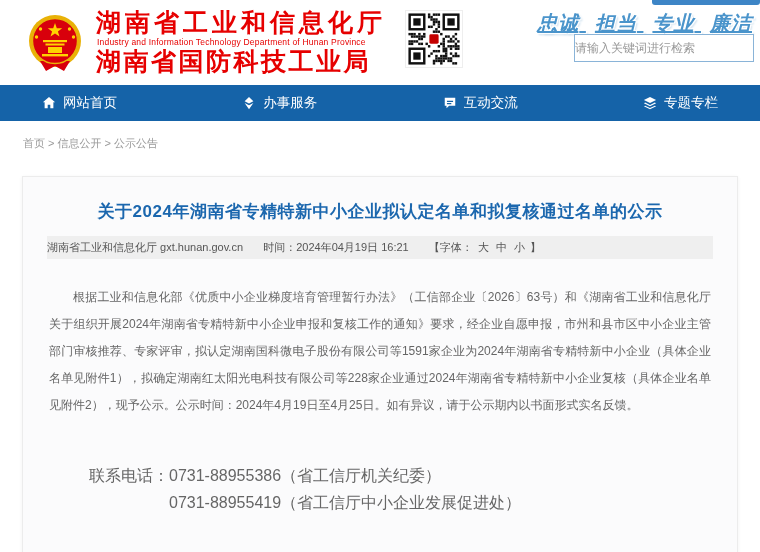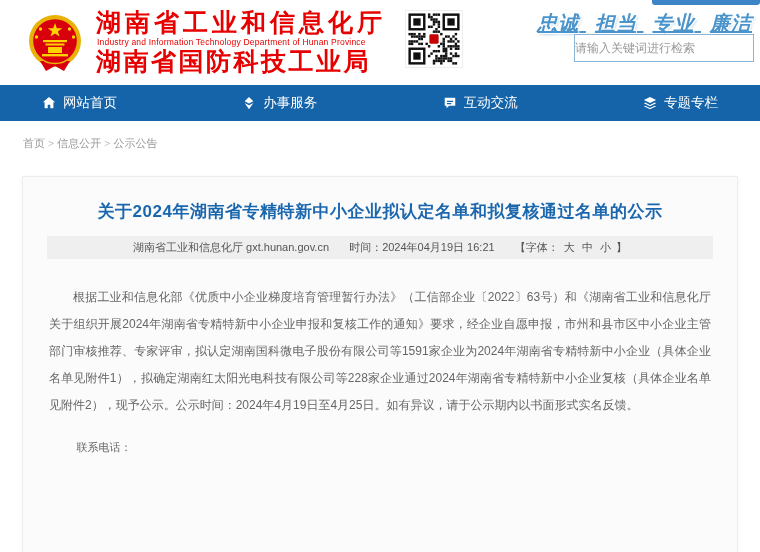--- a/index.html
+++ b/index.html
@@ -26,36 +26,36 @@
     font-size:12px; color:#666; background:transparent; font-family:inherit; }
   .search-box input::placeholder { color:#999; }
 
   
   .nav { position:absolute; top:85px; left:0; width:760px; height:36px; background:#1563a8;
     display:flex; align-items:center; justify-content:space-between; padding:0 42px; }
   .nav-item { display:flex; align-items:center; gap:7px; color:#fff; font-size:13.5px; cursor:pointer; white-space:nowrap; }
   .nav-item svg { width:14px; height:14px; fill:#fff; display:block; }
 
   
-  .breadcrumb { position:absolute; top:136px; left:23px; font-size:11px; color:#999;font-family:Liberation Serif, serif; }
+  .breadcrumb { position:absolute; top:136px; left:23px; font-size:11px; color:#999; }
   .breadcrumb span { color:#999; }
   .crumb { cursor:pointer; }
   .crumb-sep { margin:0 3px; }
 
   
   .card { position:absolute; left:22px; top:176px; width:716px; height:392px;
     background:#fbfbfc; border:1px solid #ececec; box-shadow:0 1px 4px rgba(0,0,0,0.05); }
   .article-title { margin-top:23px; text-align:center; color:#1b67ae; font-size:17px; font-weight:bold; letter-spacing:0.5px; }
   .meta-bar { margin:13px 24px 0 24px; height:23px; line-height:23px; background:#efefef;
-    text-align:center; font-size:11px; color:#555; white-space:nowrap; }
+    font-size:11px; color:#555; white-space:nowrap; }
   .meta-bar .sp { display:inline-block; width:14px; }
   .font-size-btn { cursor:pointer; margin:0 2px; color:#555; }
   .article-body { padding:0 26px; margin-top:25px; }
   .para { font-size:12px; color:#666; line-height:27px; text-indent:2em; text-align:justify; }
-  .contact { margin-top:15px; font-size:11px; color:#666; line-height:27px; display:flex; margin-left:2.5em; }
+  .contact { margin-top:43px; font-size:16px; color:#666; line-height:27px; display:flex; margin-left:2.5em; }
   .contact-lines { display:flex; flex-direction:column; }
 </style>
 </head>
 <body>
 
 <div class="page">
 
   <div class="header">
     <div class="top-strip"></div>
 
@@ -258,22 +258,26 @@
       <span>时间：2024年04月19日 16:21</span>
       <span class="sp"></span>
       <span>【字体：</span>
       <span class="font-size-btn">大</span>
       <span class="font-size-btn">中</span>
       <span class="font-size-btn">小</span>
       <span>】</span>
     </div>
 
     <div class="article-body">
-      <p class="para">根据工业和信息化部《优质中小企业梯度培育管理暂行办法》（工信部企业〔2022〕63号）和《湖南省工业和信息化厅关于组织开展2024年湖南省专精特新中小企业申报和复核工作的通知》要求，经企业自愿申报，市州和县市区中小企业主管部门审核推荐、专家评审，拟认定湖南国科微电子股份有限公司等1591家企业为2024年湖南省专精特新中小企业（具体企业名单见附件1），拟确定湖南红太阳光电科技有限公司等228家企业通过2024年湖南省专精特新中小企业复核（具体企业名单见附件2），现予公示。公示时间：2024年4月19日至4月25日。如有异议，请于公示期内以书面形式实名反馈。</p>
+      <p class="para">根据工业和信息化部《优质中小企业梯度培育管理暂行办法》（工信部企业〔2026〕63号）和《湖南省工业和信息化厅关于组织开展2024年湖南省专精特新中小企业申报和复核工作的通知》要求，经企业自愿申报，市州和县市区中小企业主管部门审核推荐、专家评审，拟认定湖南国科微电子股份有限公司等1591家企业为2024年湖南省专精特新中小企业（具体企业名单见附件1），拟确定湖南红太阳光电科技有限公司等228家企业通过2024年湖南省专精特新中小企业复核（具体企业名单见附件2），现予公示。公示时间：2024年4月19日至4月25日。如有异议，请于公示期内以书面形式实名反馈。</p>
 
       <div class="contact">
         <span>联系电话：</span>
+        <span class="contact-lines">
+          <span>0731-88955386（省工信厅机关纪委）</span>
+          <span>0731-88955419（省工信厅中小企业发展促进处）</span>
+        </span>
       </div>
 
     </div>
   </div>
 
 </div>
 
 </body></html>

